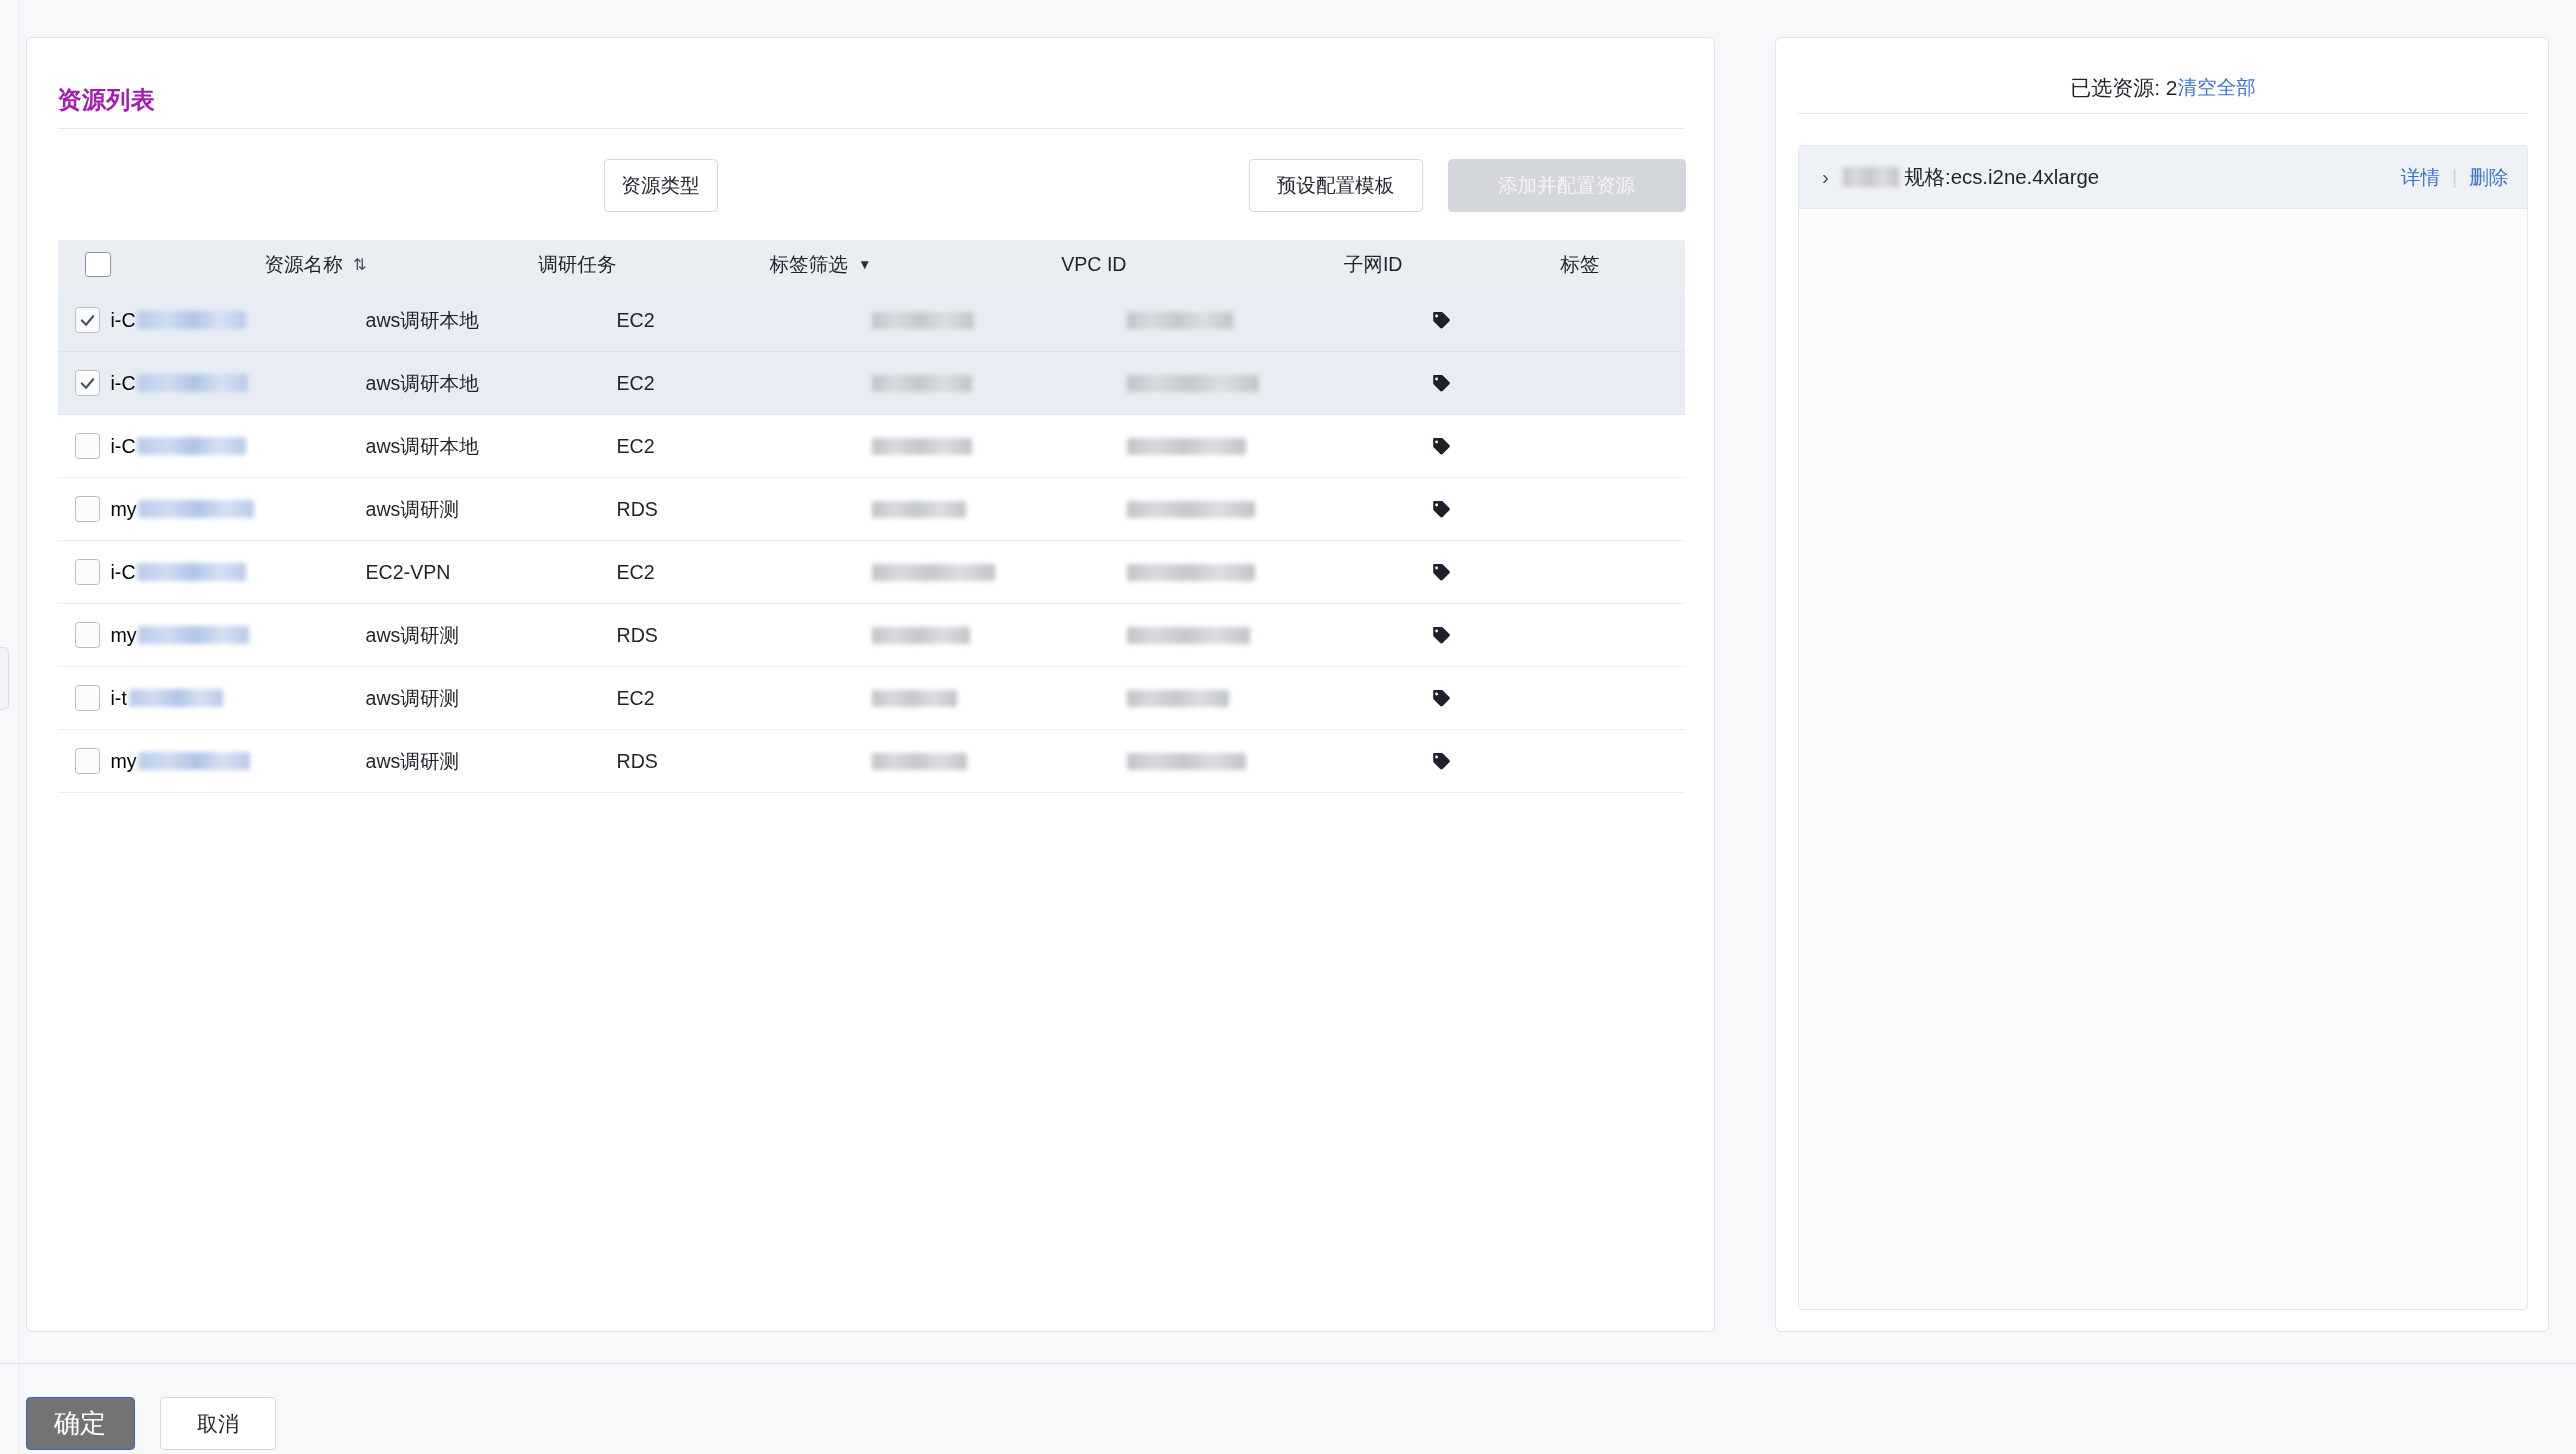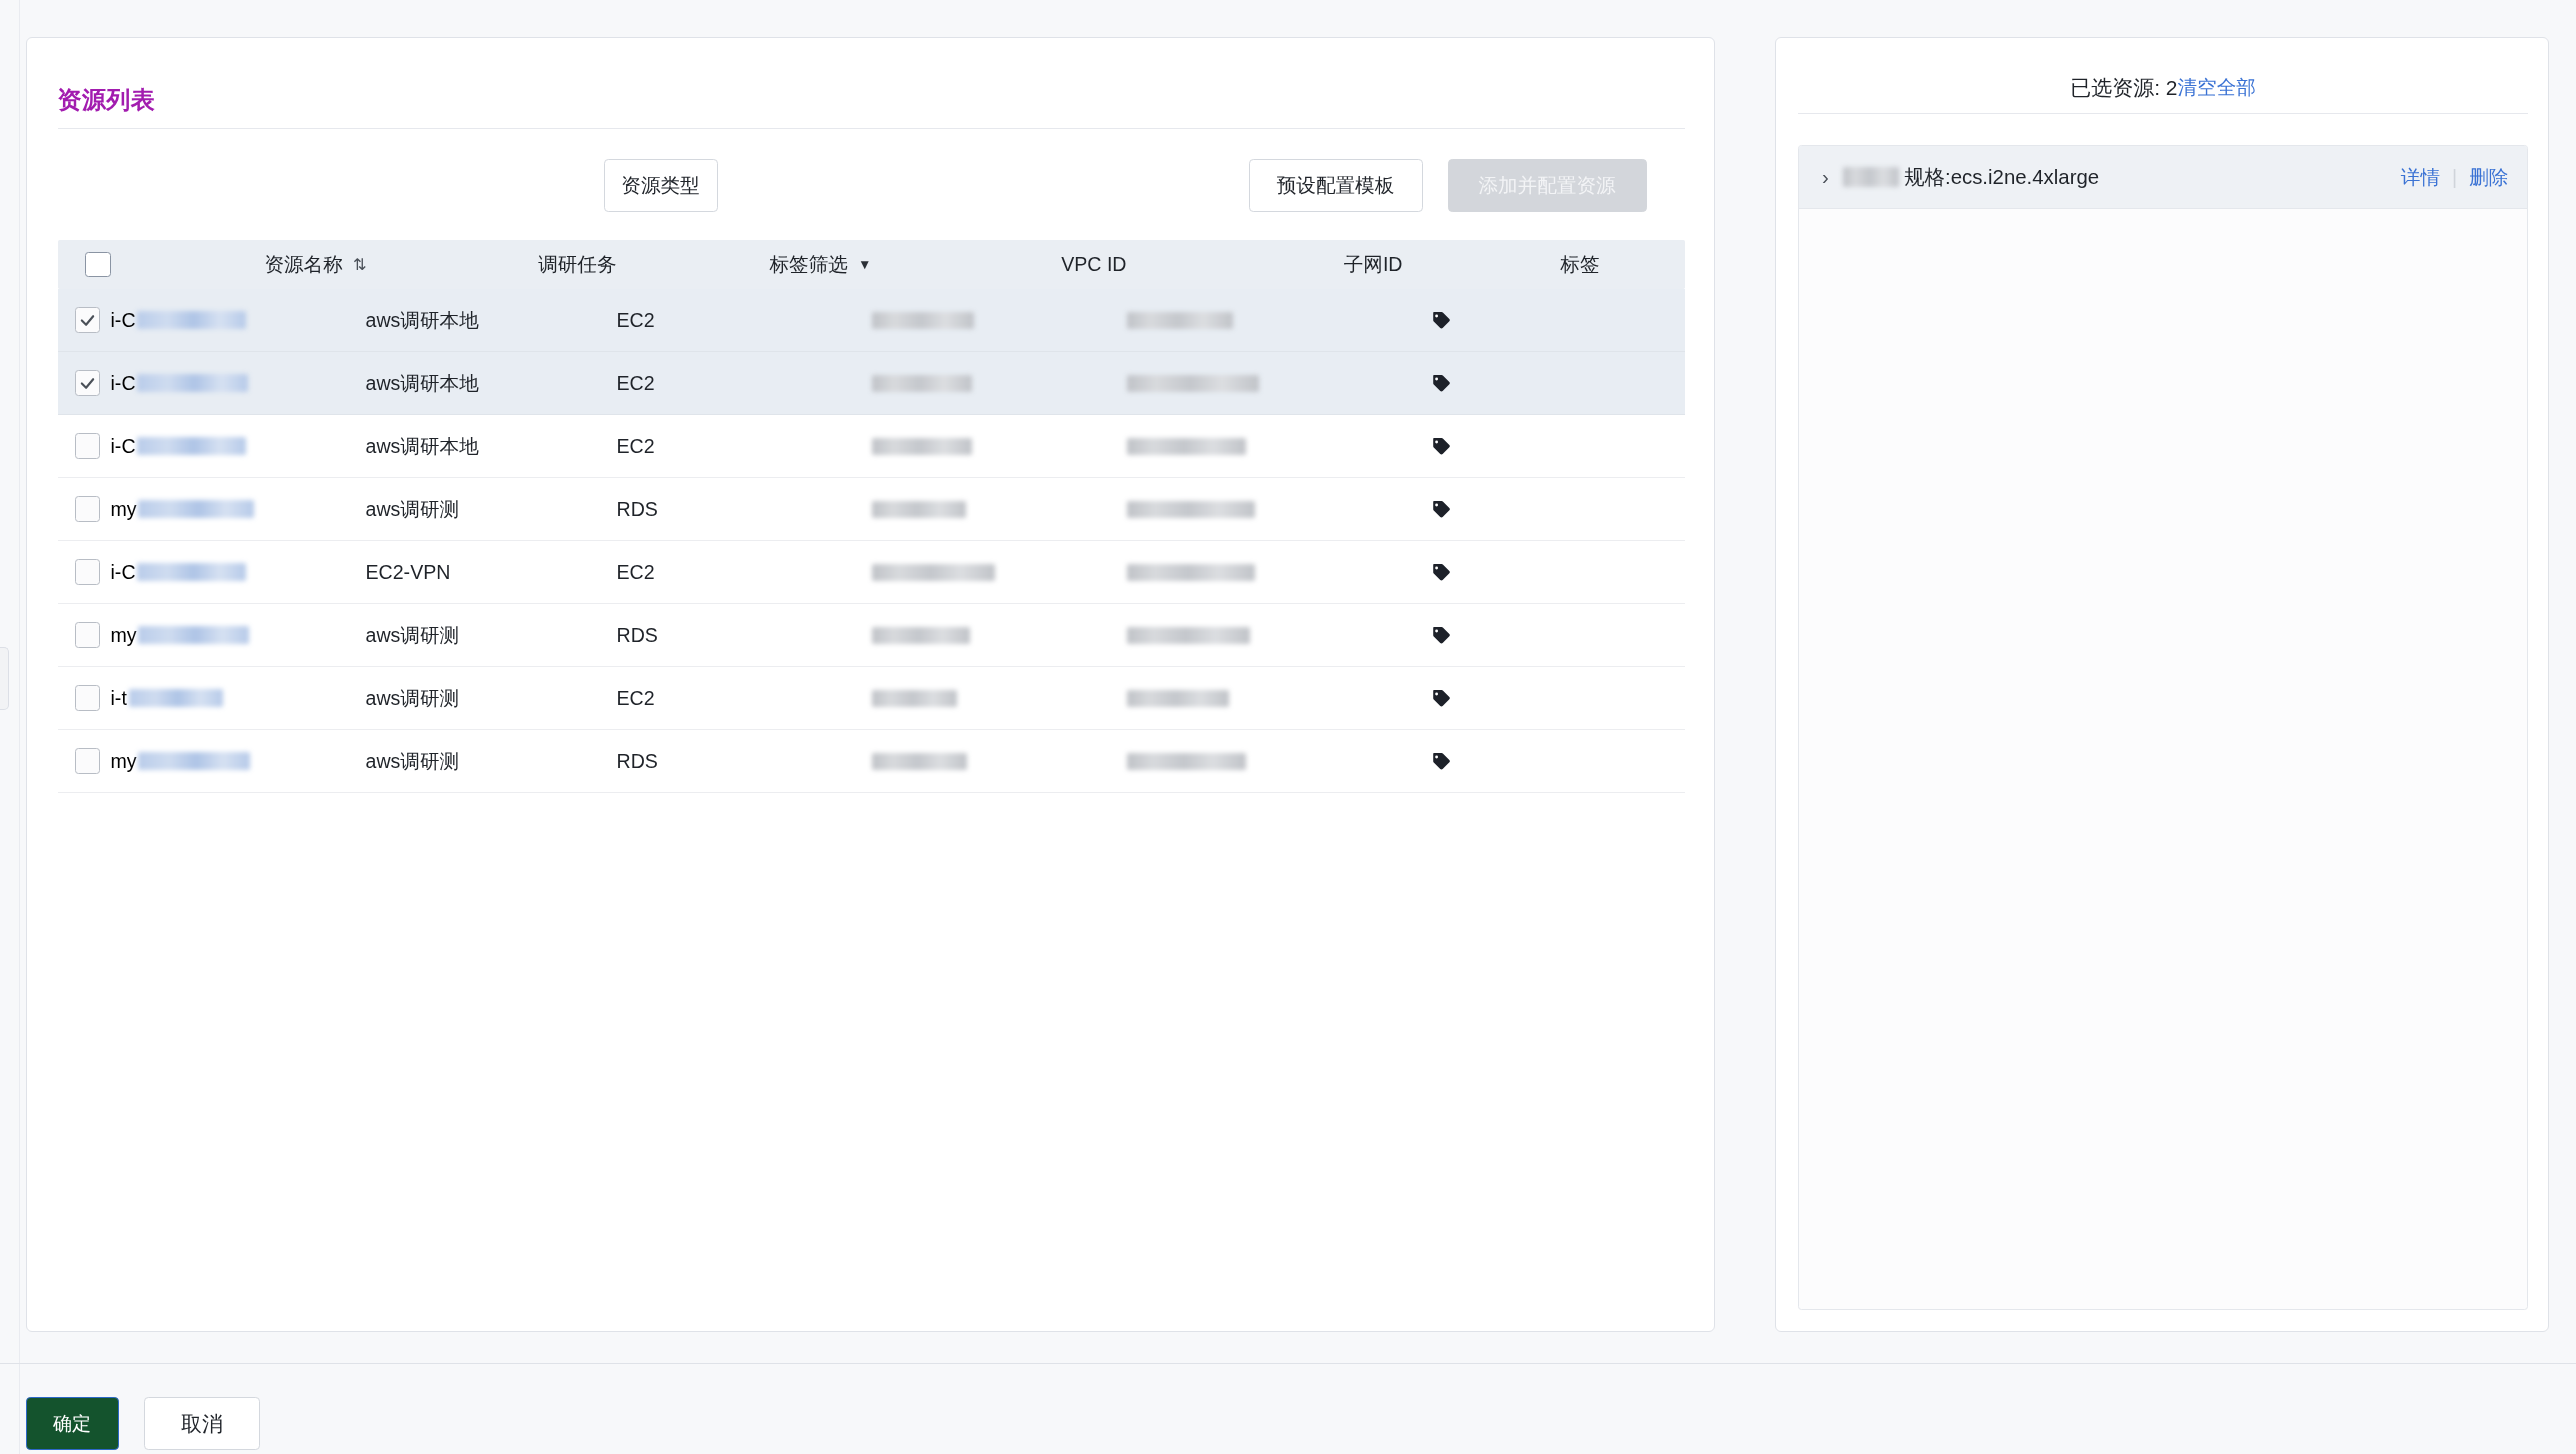--- a/index.html
+++ b/index.html
@@ -86,21 +86,21 @@
   .btn-tagfilter {
     position: absolute; left: 546px; top: 0;
     width: 114px; height: 53px; font-size: 19.6px;
   }
   .btn-preset {
     position: absolute; left: 1191px; top: 0;
     width: 174px; height: 53px; font-size: 19.6px;
   }
   .btn-add-disabled {
     position: absolute; left: 1390px; top: 0;
-    width: 199px; height: 53px; font-size: 19.6px;
+    width: 238px; height: 53px; font-size: 19.6px;
     background: #d3d6db; border: 0.9px solid #d3d6db; color: #f3f4f6;
     cursor: not-allowed;
   }
 
   
   .table { position: absolute; left: 31px; top: 202px; width: 1627px; }
   .thead {
     display: flex; align-items: center;
     height: 49px; background: #eaeef3;
     border-radius: 1.7px;
@@ -183,22 +183,22 @@
   .sel-actions { display: flex; align-items: center; gap: 12px; font-size: 19.6px; }
   .sel-actions .act { color: #3a72d4; cursor: pointer; }
   .sel-sep { color: #d0d4da; }
 
   
   .footer-rule {
     position: absolute; left: 0; top: 1363px; width: 2576px; height: 0.9px; background: #dfe2e8;
   }
   .footer { position: absolute; left: 25.5px; top: 1397px; display: flex; gap: 25.5px; }
   .btn-primary {
-    width: 93px; height: 53px; font-size: 19px;
-    background: #14532d; border: 0.9px solid #2c68c9; color: #fff;
+    width: 109px; height: 53px; font-size: 26px;
+    background: #737373; border: 0.9px solid #2c68c9; color: #fff;
   }
   .btn-cancel { width: 116px; height: 53px; font-size: 21px; }
 </style>
 </head>
 <body>
 
 <div class="page">
 
   <div class="page-rail"></div>
   <div class="drawer-handle"></div>

